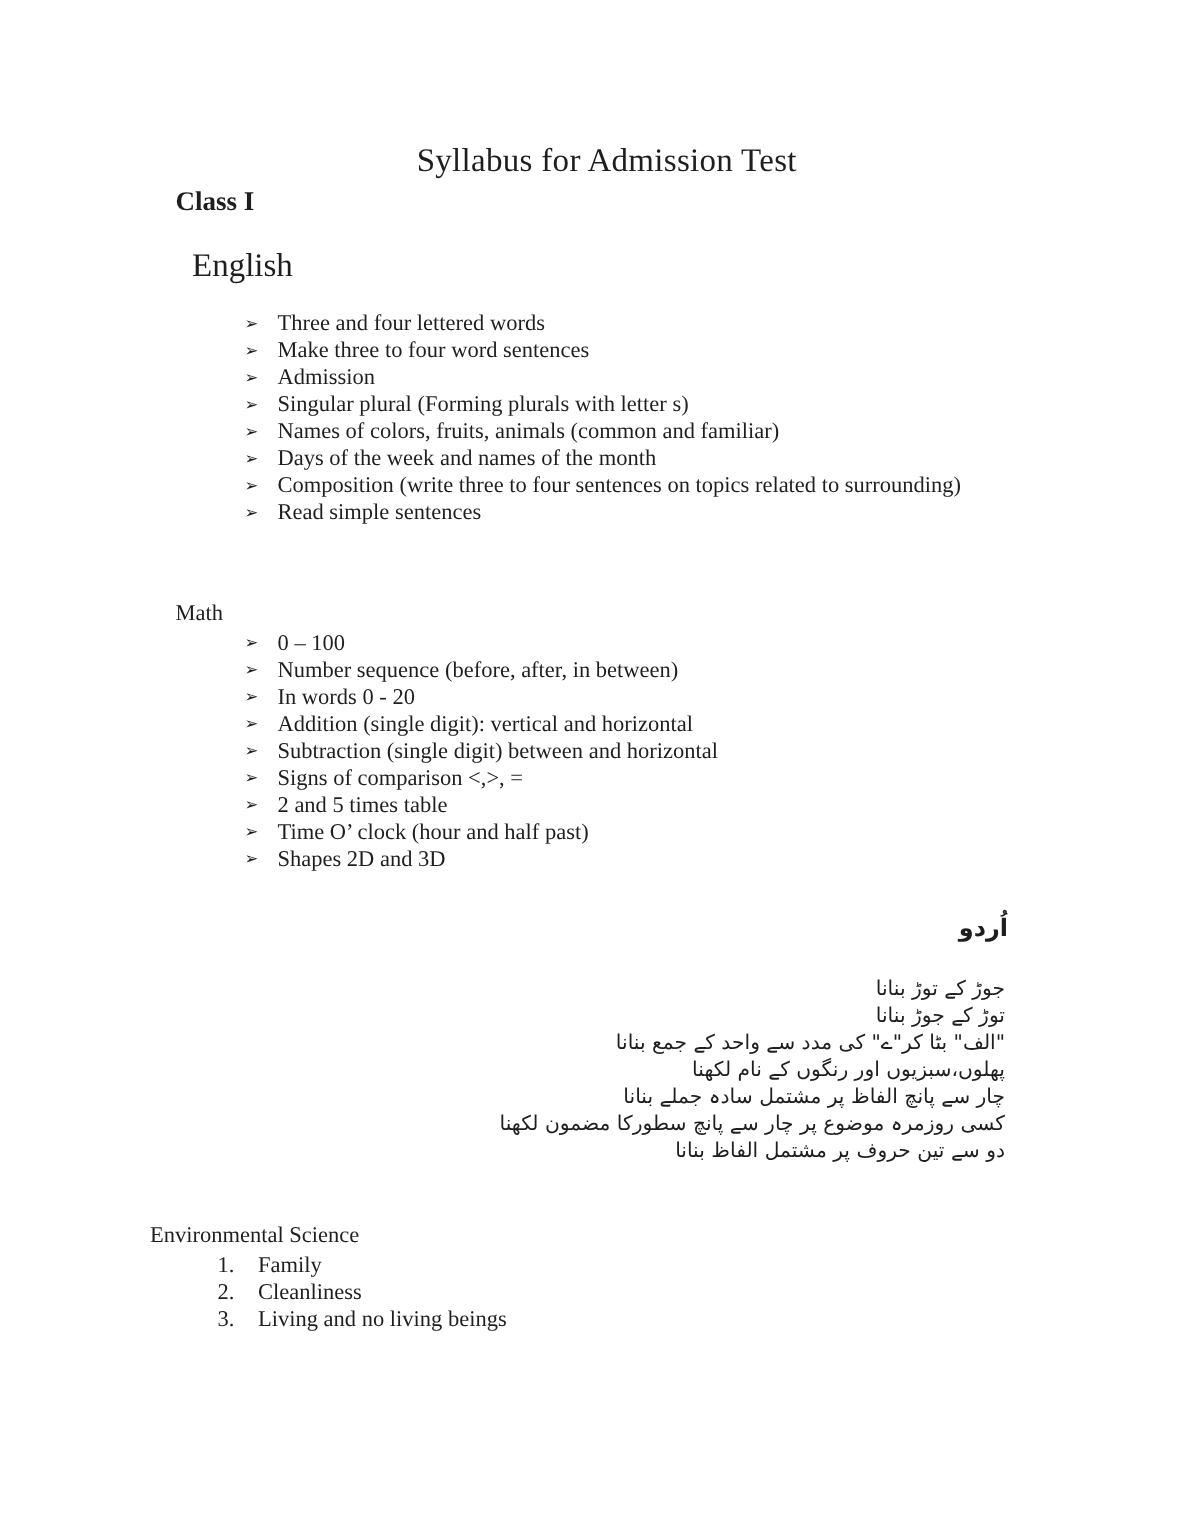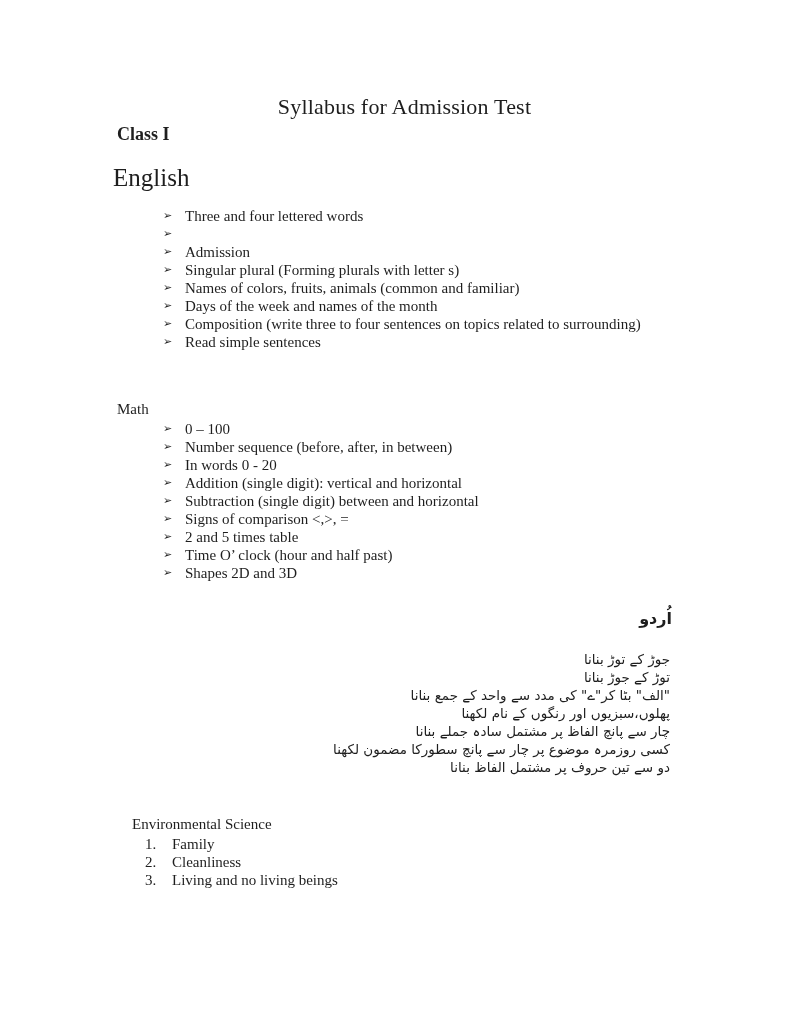--- a/index.html
+++ b/index.html
@@ -13,22 +13,22 @@
   }
   .doc-title {
     position:absolute; top:94px; left:126px; width:557px;
     text-align:center; font-size:22px; letter-spacing:0.2px;
   }
   .class-heading {
     position:absolute; top:124px; left:117px;
     font-size:18px; font-weight:bold;
   }
   .english-heading {
-    position:absolute; top:164px; left:113px;
-    font-size:25px;
+    position:absolute; top:164px; left:128px;
+    font-size:22px;
   }
   .list { list-style:none; margin:0; padding:0; }
   .list li { display:flex; align-items:flex-start; line-height:18px; font-size:15px; }
   .bullet {
     width:22px; flex:none;
     font-family:"DejaVu Sans", sans-serif;
     font-size:11px; line-height:18px;
   }
   .english-list { position:absolute; top:207px; left:163px; width:520px; }
   .math-heading { position:absolute; top:401px; left:117px; font-size:15px; }
@@ -39,21 +39,21 @@
     font-size:16px; font-weight:bold;
     direction:rtl;
     margin-left:32px;
   }
   .urdu-block {
     position:absolute; top:650px; right:121px; width:520px;
     direction:rtl; text-align:right;
     font-family:"DejaVu Sans", sans-serif;
     font-size:13.5px; line-height:18px;
   }
-  .env-heading { position:absolute; top:816px; left:132px; font-size:15px; }
+  .env-heading { position:absolute; top:816px; left:100px; font-size:15px; }
   .env-list { position:absolute; top:835px; left:145px; width:420px; }
   .num { width:27px; flex:none; }
 </style>
 </head>
 <body>
 
 <div class="page">
 
   <div class="doc-title">Syllabus for Admission Test</div>
 
@@ -61,20 +61,21 @@
 
   <div class="english-heading">English</div>
 
   <ul class="list english-list">
     <li>
         <span class="bullet">➢</span>
         <span>Three and four lettered words</span>
       </li>
     <li>
         <span class="bullet">➢</span>
+        <span>Make three to four word sentences</span>
       </li>
     <li>
         <span class="bullet">➢</span>
         <span>Admission</span>
       </li>
     <li>
         <span class="bullet">➢</span>
         <span>Singular plural (Forming plurals with letter s)</span>
       </li>
     <li>

